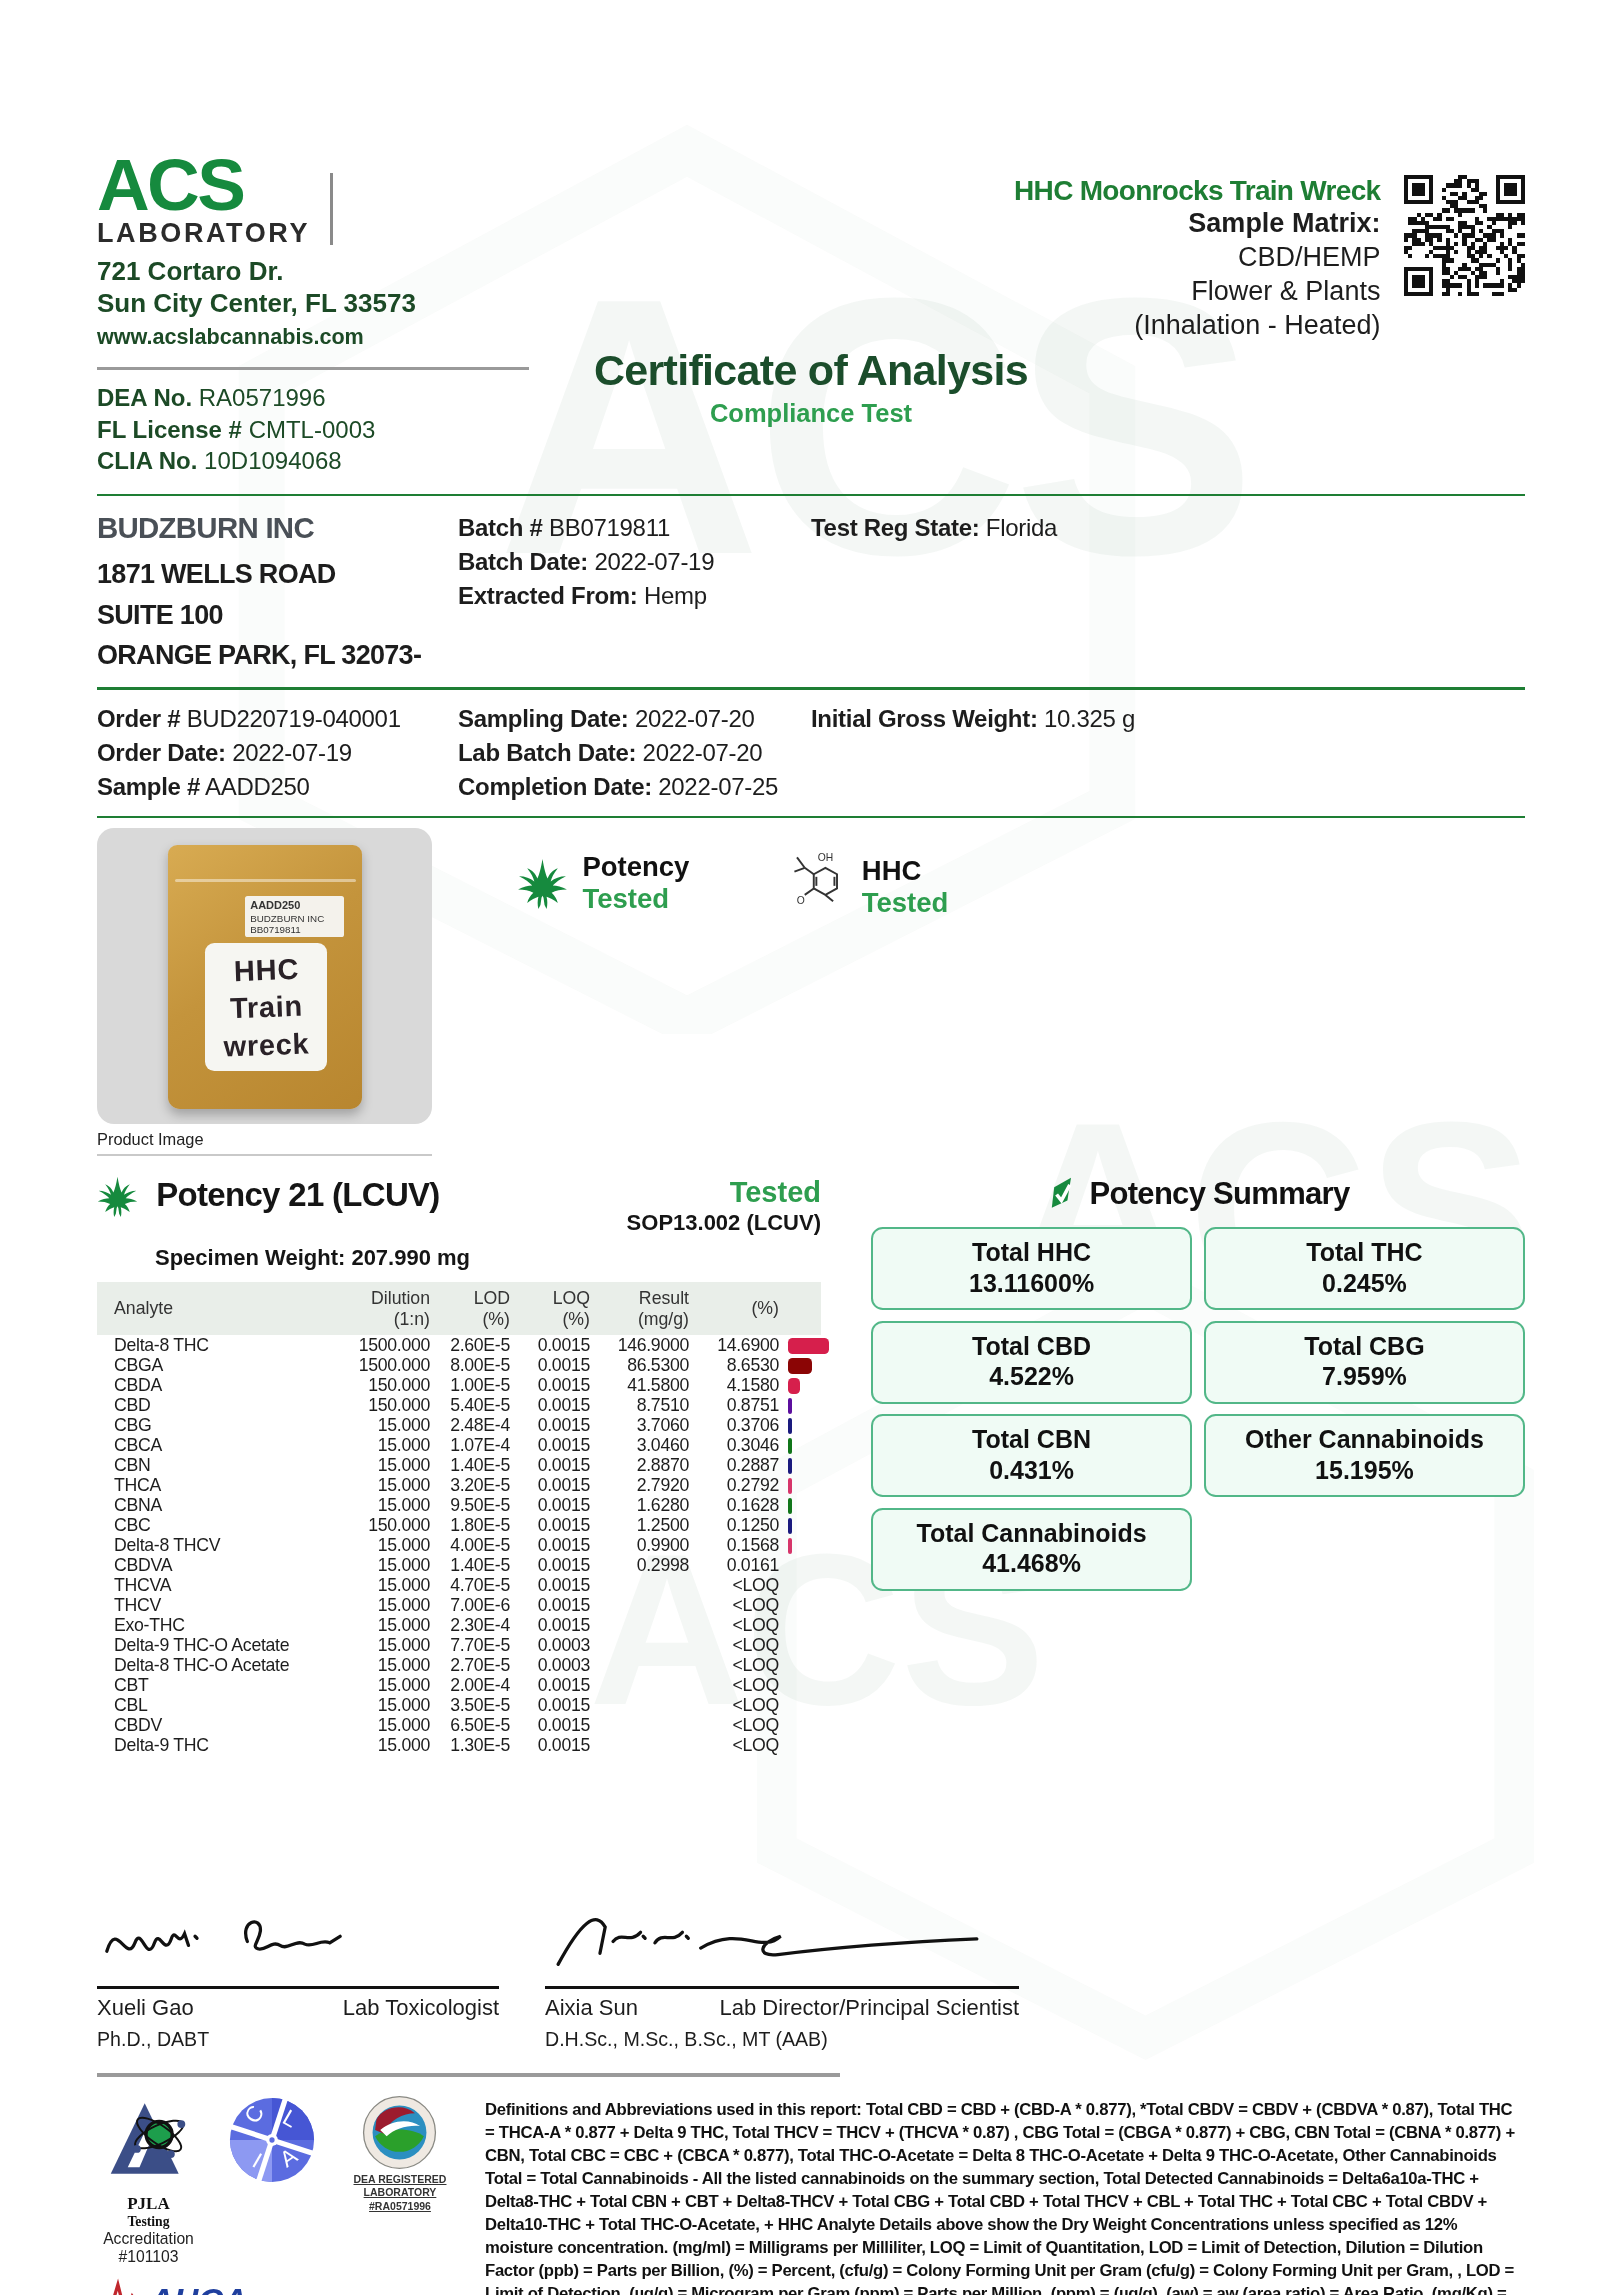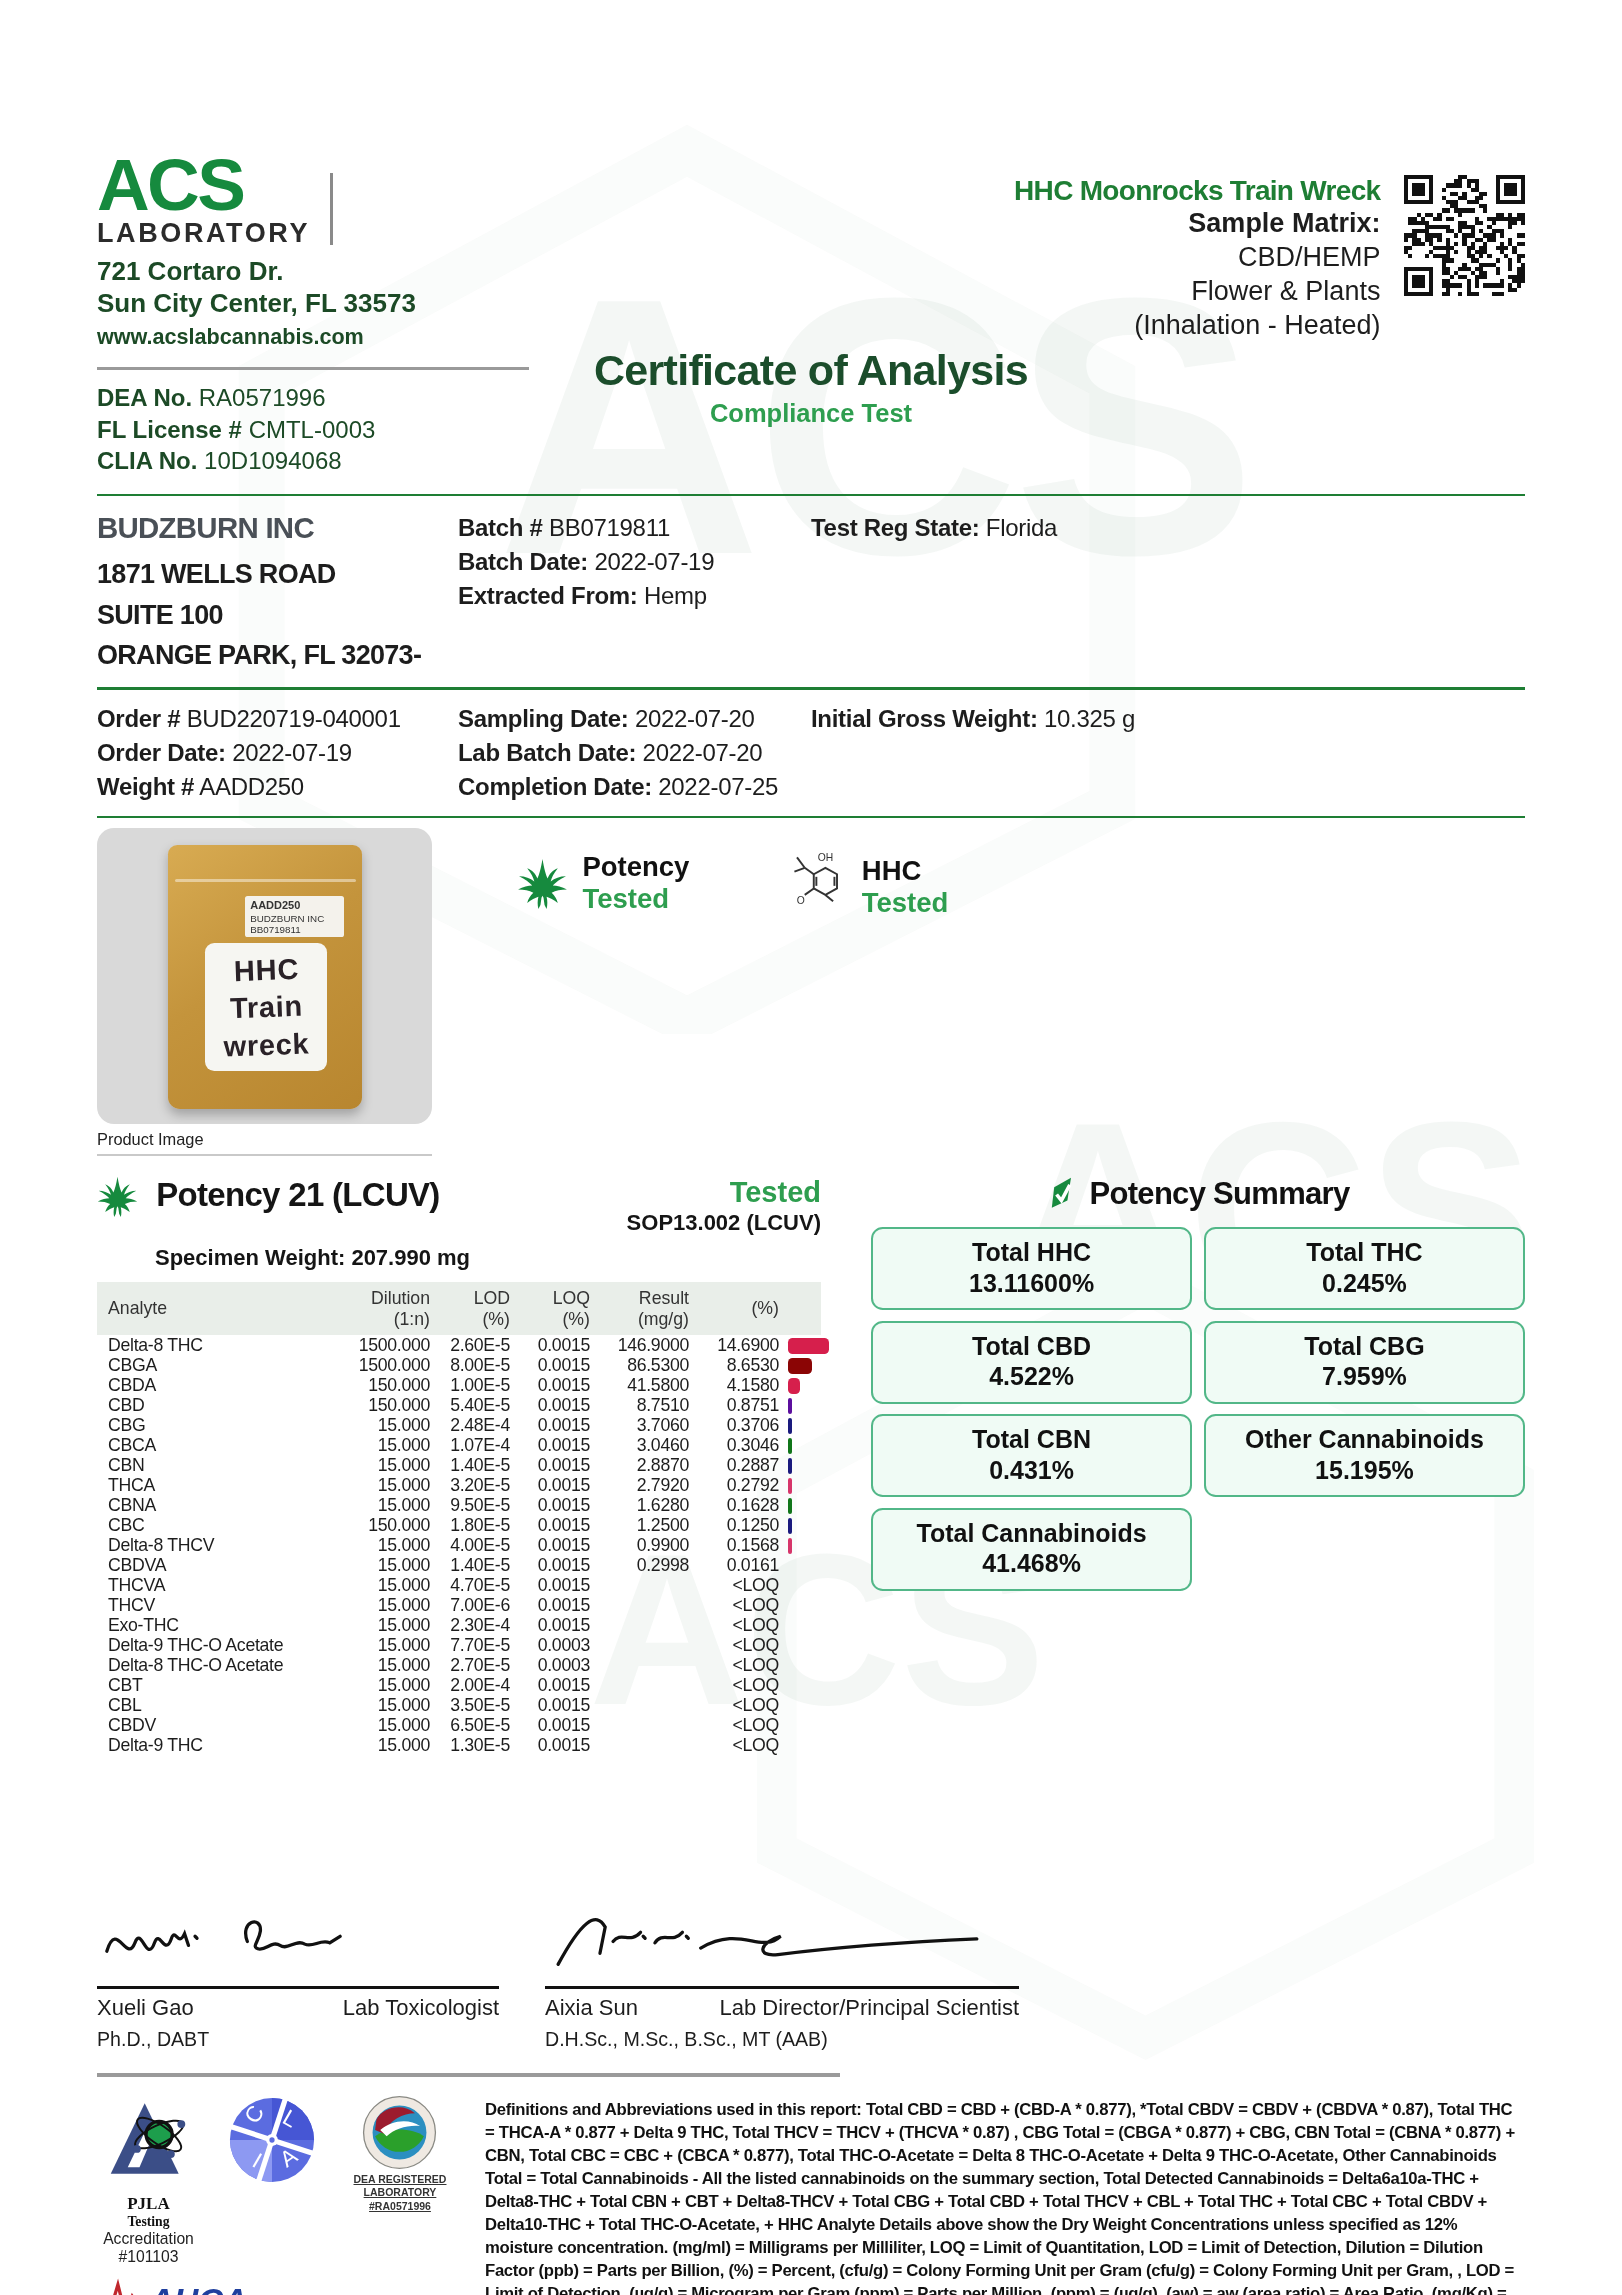--- a/index.html
+++ b/index.html
@@ -73,21 +73,21 @@
   .pot-right { margin-left:auto; text-align:right; }
   .pot-tested { font-size:29px; font-weight:800; color:#2e9e4f; }
   .pot-sop { font-size:22px; font-weight:800; color:#151515; margin-top:1.3px; }
   .spec-weight { font-size:22px; font-weight:800; color:#151515; margin:9.2px 0 10.5px 58px; }
 
   .atable { width:100%; }
   .t-head, .t-row { display:grid; grid-template-columns:236px 97px 80px 80px 99px 90px 1fr; align-items:center; }
   .t-head { background:#e9eee9; padding:6.5px 0 6.5px 0; font-size:17.7px; color:#333; }
   .t-head .c { line-height:1.15; }
   .t-row { height:20px; font-size:17.7px; color:#1d1d1d; letter-spacing:-0.3px; }
-  .c0 { padding-left:11px; text-align:left; }
+  .c0 { padding-left:17px; text-align:left; }
   .c1,.c2,.c3,.c4,.c5 { text-align:right; }
   .cbar { padding-left:9.2px; display:flex; align-items:center; }
   .bar { height:16.4px; border-radius:4.6px; }
 
   
   .summary-col { flex:1; }
   .sum-head { display:flex; align-items:center; justify-content:center; gap:13px; margin-bottom:14.4px; }
   .sum-title { font-size:31px; font-weight:800; color:#111; letter-spacing:-0.7px; }
   .sum-grid { display:grid; grid-template-columns:1fr 1fr; gap:10.5px 11.8px; }
   .sum-box { border:2.6px solid #52b788; background:#f0fbf5; border-radius:11.8px; text-align:center; padding:9.2px 5.2px 10.5px 5.2px; }
@@ -471,21 +471,21 @@
         <div class="kv"><span class="k">Test Reg State:</span> <span>Florida</span></div>
       </div>
     </div>
 
     <hr class="hr-green">
 
     <div class="info-row" style="padding:11.8px 0">
       <div>
         <div class="kv"><span class="k">Order #</span> <span>BUD220719-040001</span></div>
         <div class="kv"><span class="k">Order Date:</span> <span>2022-07-19</span></div>
-        <div class="kv"><span class="k">Weight #</span> <span>AADD250</span></div>
+        <div class="kv"><span class="k">Sample #</span> <span>AADD250</span></div>
       </div>
       <div>
         <div class="kv"><span class="k">Sampling Date:</span> <span>2022-07-20</span></div>
         <div class="kv"><span class="k">Lab Batch Date:</span> <span>2022-07-20</span></div>
         <div class="kv"><span class="k">Completion Date:</span> <span>2022-07-25</span></div>
       </div>
       <div>
         <div class="kv"><span class="k">Initial Gross Weight:</span> <span>10.325 g</span></div>
       </div>
     </div>

